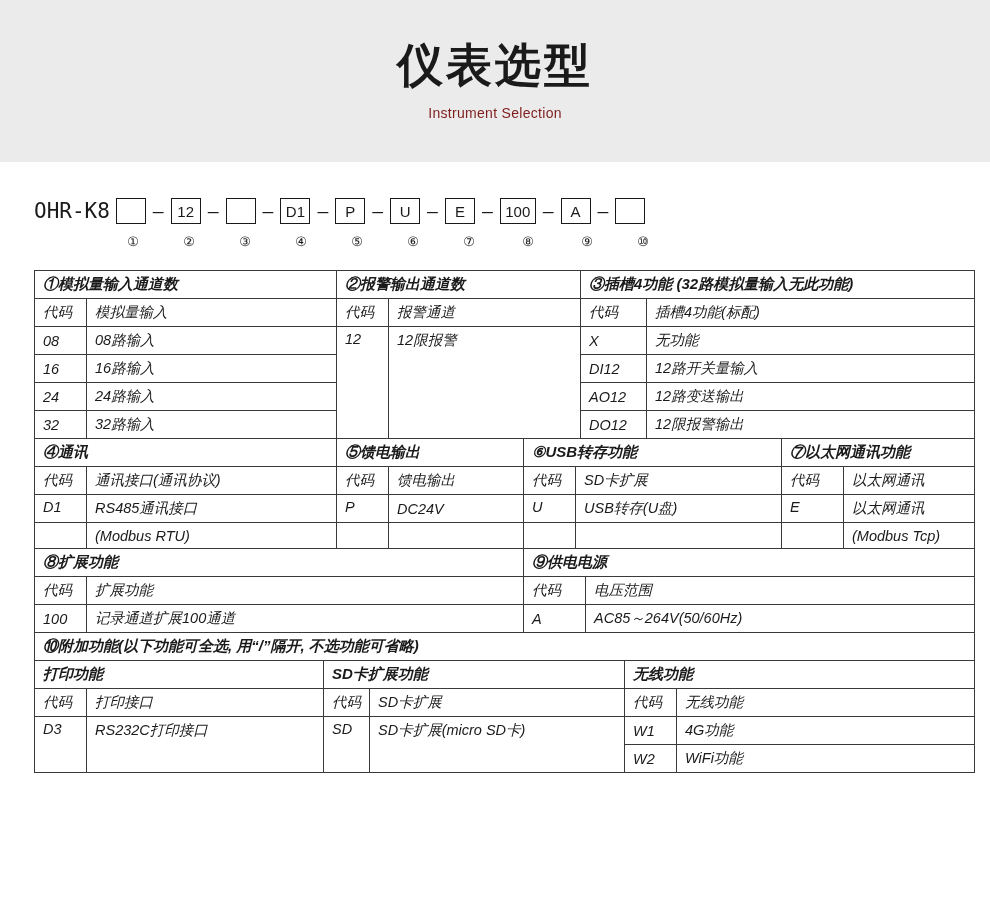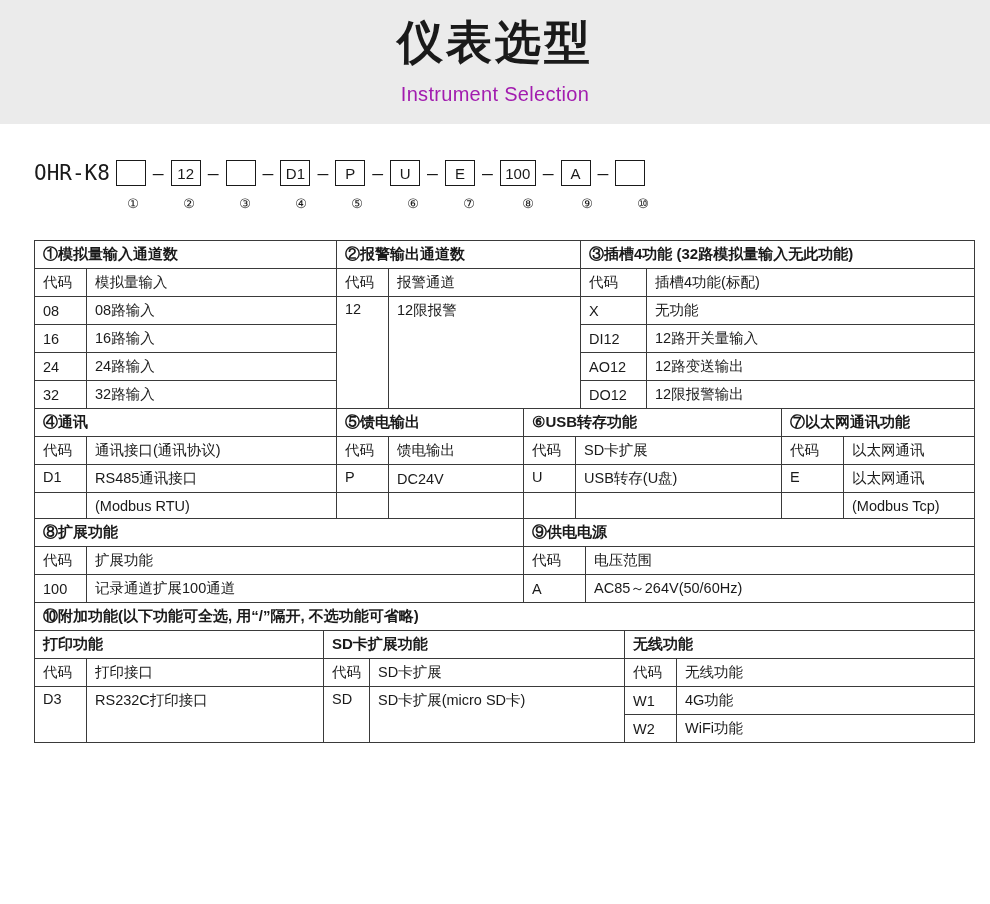--- a/index.html
+++ b/index.html
@@ -10,38 +10,38 @@
     width: 990px;
     height: 904px;
     background: #ffffff;
     font-family: "Liberation Sans", sans-serif;
     color: #1a1a1a;
     overflow: hidden;
   }
   
   .banner {
     width: 990px;
-    height: 124px;
+    height: 162px;
     background: #ebebeb;
     display: flex;
     flex-direction: column;
     align-items: center;
     justify-content: center;
     box-sizing: border-box;
   }
   .banner-title {
     font-size: 46px;
     font-weight: bold;
     letter-spacing: 3px;
     color: #1a1a1a;
     line-height: 1.05;
   }
   .banner-sub {
-    font-size: 20px;
-    color: #a21caf;
+    font-size: 14px;
+    color: #7f1d1d;
     margin-top: 16px;
     letter-spacing: 0.3px;
   }
 
   
   .content {
     padding: 34px 22px 0 30px;
     box-sizing: border-box;
   }
   .product-title {
@@ -115,21 +115,21 @@
   }
   td.hdr {
     font-weight: bold;
     font-size: 15px;
   }
   td.center {
     text-align: left;
   }
   td.noborder-b { border-bottom: none; }
   td.noborder-t { border-top: none; }
-  .tbl-wrap { margin-top: 24px; }
+  .tbl-wrap { margin-top: 16px; font-style: italic; }
 </style>
 </head>
 <body>
 
 <div class="banner">
   <div class="banner-title">仪表选型</div>
   <div class="banner-sub">Instrument Selection</div>
 </div>
 
 <div class="content">

